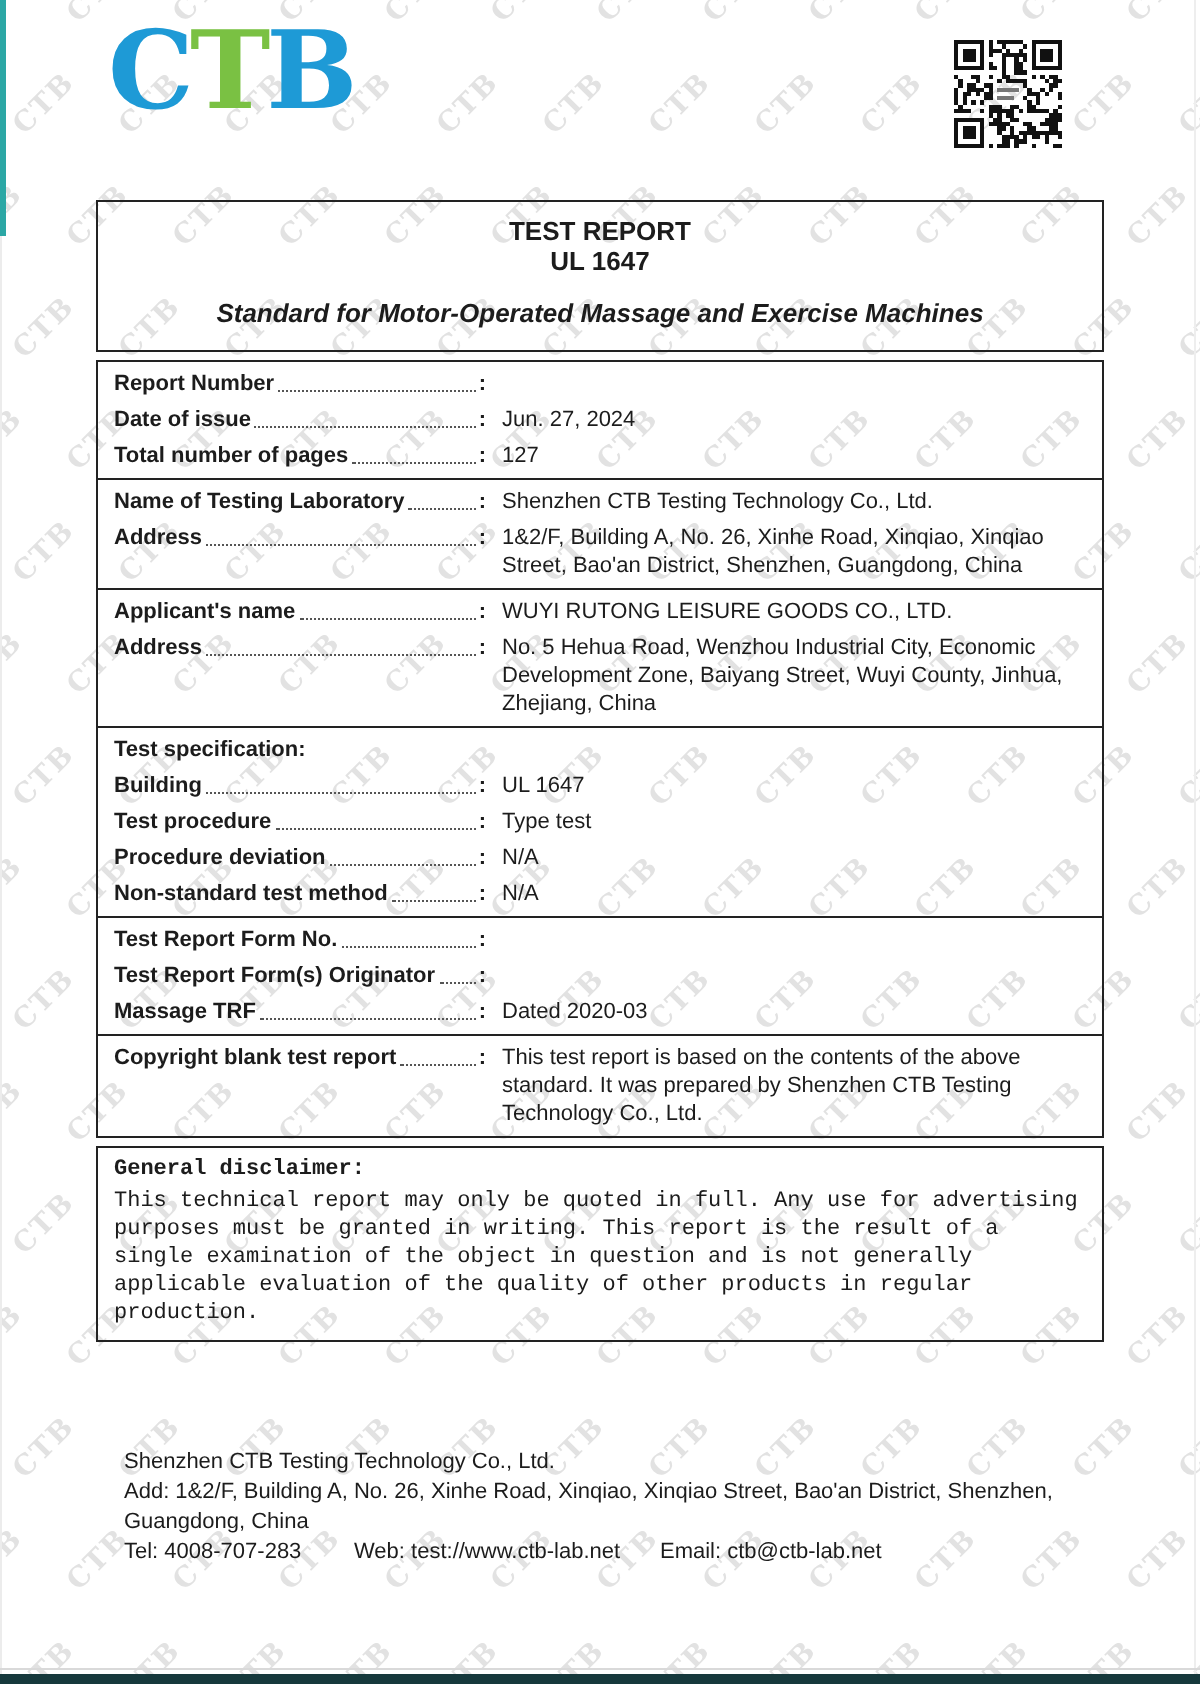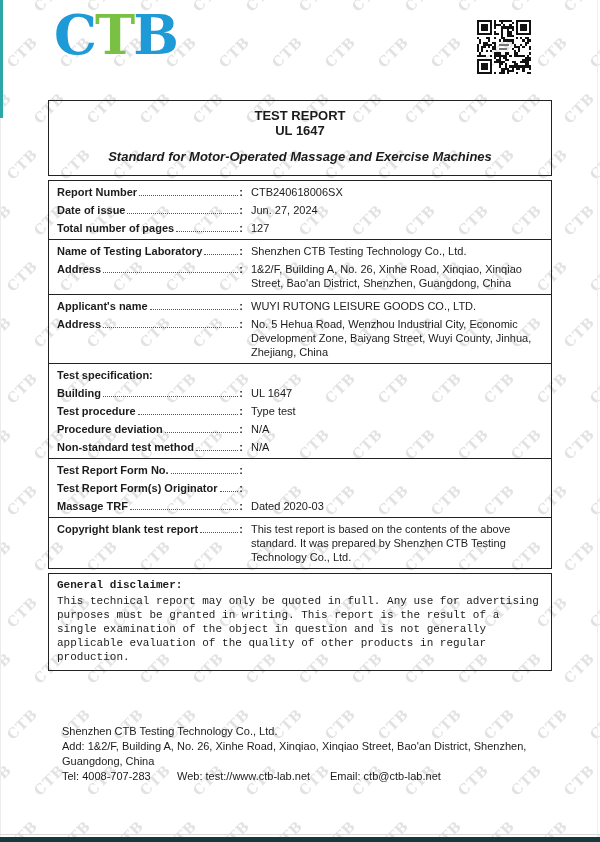--- a/index.html
+++ b/index.html
@@ -474,21 +474,20 @@
 
     <div class="box main-table">
 
       <div class="sec">
         <div class="trow">
           <div class="tl">
               <span class="lbl">Report Number</span>
               <span class="leader"></span>
               <span class="cl">:</span>
             </div>
-          <div class="tv">CTB240618006SX</div>
         </div>
         <div class="trow">
           <div class="tl">
               <span class="lbl">Date of issue</span>
               <span class="leader"></span>
               <span class="cl">:</span>
             </div>
           <div class="tv">Jun. 27, 2024</div>
         </div>
         <div class="trow">

